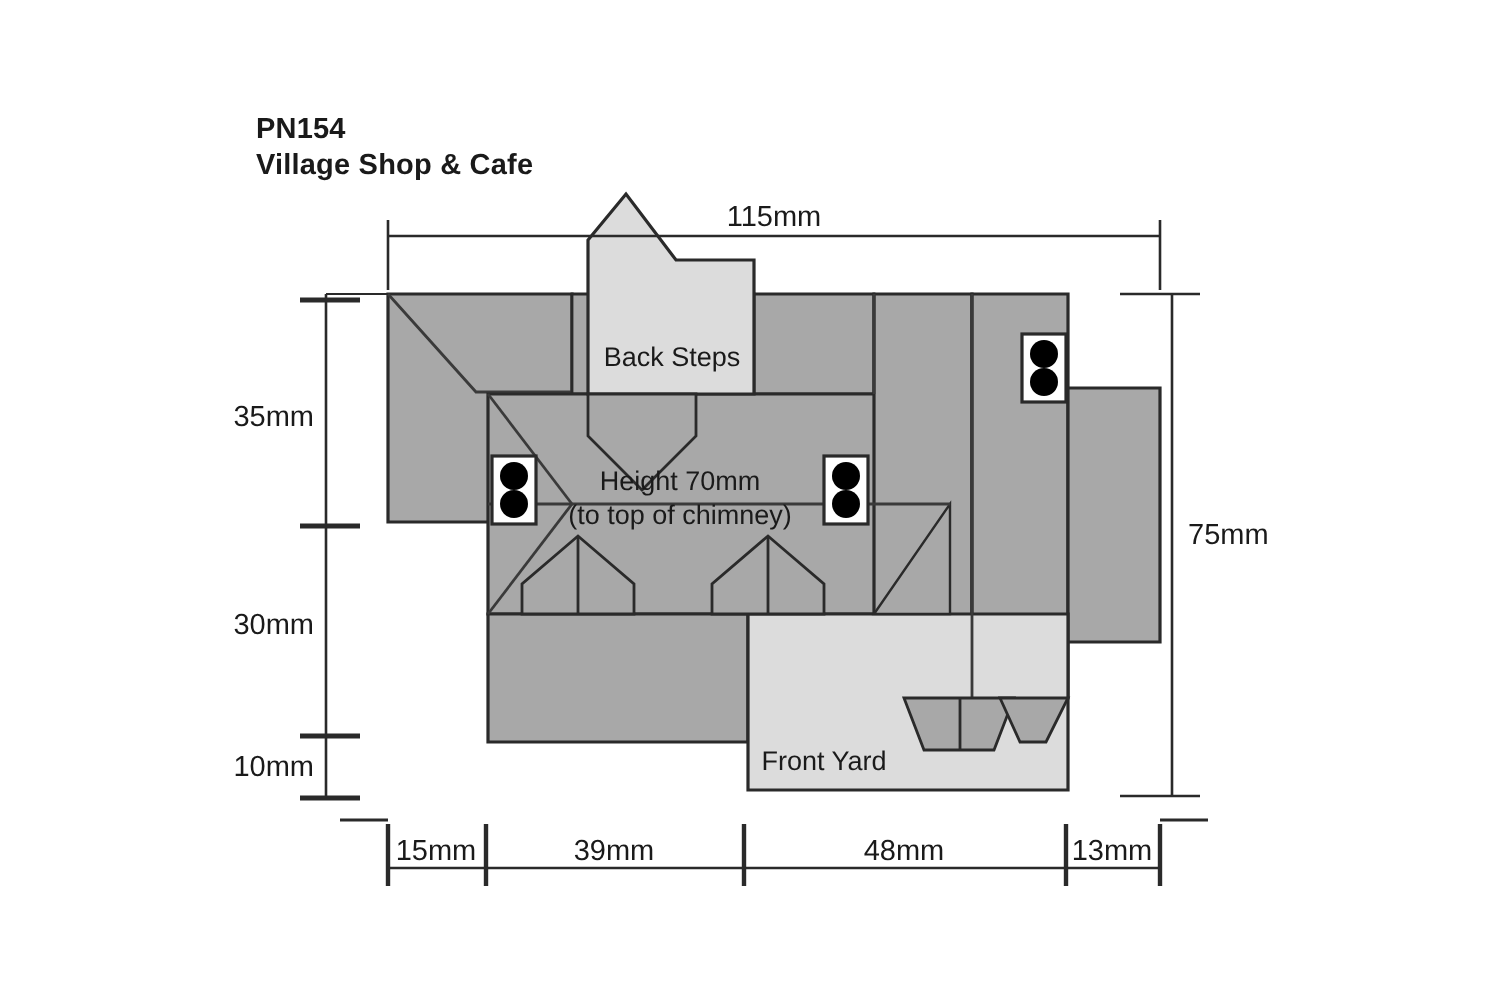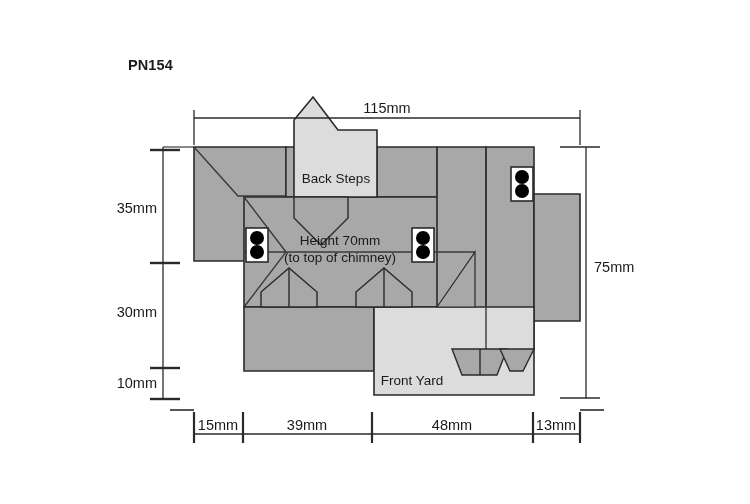--- a/index.html
+++ b/index.html
@@ -57,20 +57,21 @@
     font-size: 13.5px;
   }
 </style>
 </head>
 <body>
 
 <div id="sheet">
 
   <div class="title-block">
     <span class="title-line">PN154</span>
+    <span class="title-line">Village Shop &amp; Cafe</span>
   </div>
 
   <svg id="plan-svg" viewBox="0 0 750 504">
 
     <g>
 
       <path d="M 194,147 L 286,147 L 286,261 L 194,261 Z" fill="#a8a8a8" stroke="#2a2a2a" stroke-width="1.6"></path>
 
       <path d="M 194,147 L 238,196 L 286,196" fill="none" stroke="#3a3a3a" stroke-width="1.4"></path>
 

